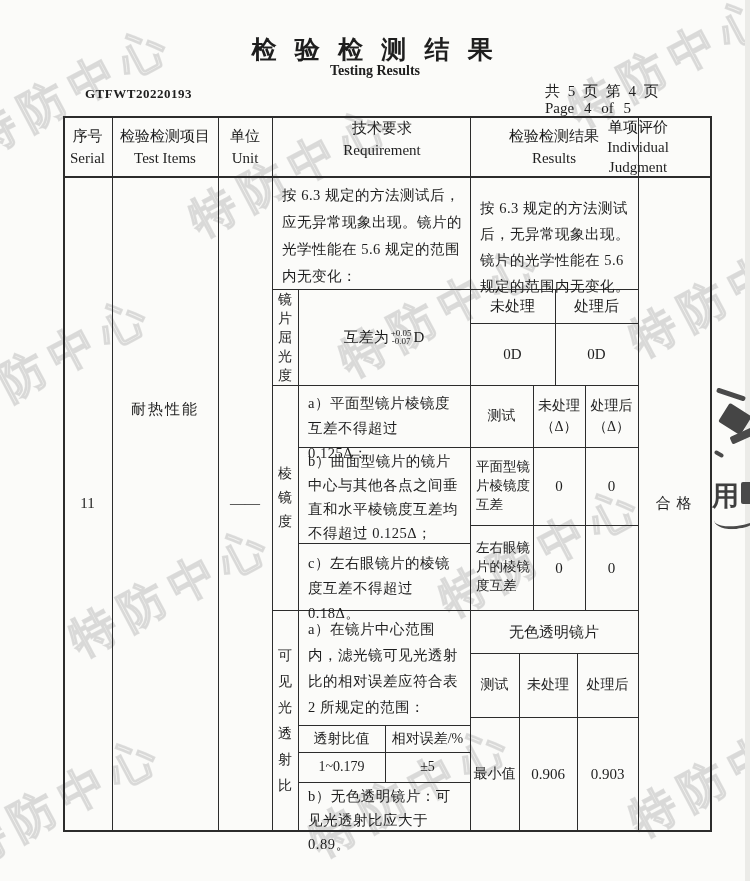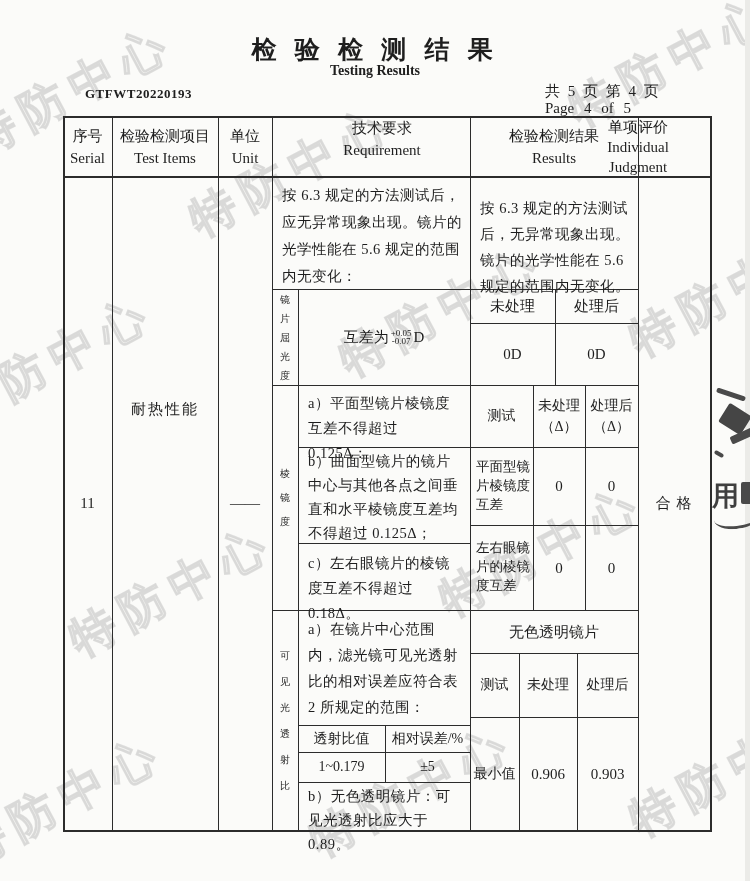--- a/index.html
+++ b/index.html
@@ -15,21 +15,21 @@
   .cell{
     position:absolute;display:flex;flex-direction:column;
     align-items:center;justify-content:center;text-align:center;
     font-size:15px;line-height:22px;
   }
   .cell.left{align-items:flex-start;text-align:left;justify-content:flex-start;}
   .reqtext{
     font-size:14.5px;line-height:25px;letter-spacing:.5px;
     padding:6px 8px 0 10px;box-sizing:border-box;width:100%;
   }
-  .vlabel{font-size:10px;letter-spacing:0;}
+  .vlabel{font-size:14px;letter-spacing:0;}
   .vlabel span{display:block;width:16px;word-break:break-all;text-align:center;}
   .small{font-size:13px;line-height:19px;}
   
   .title-zh{
     position:absolute;top:33px;left:0;width:100%;text-align:center;
     font-size:25px;font-weight:600;letter-spacing:6px;
   }
   .title-en{
     position:absolute;top:63px;left:0;width:100%;text-align:center;
     font-size:14px;font-weight:600;

